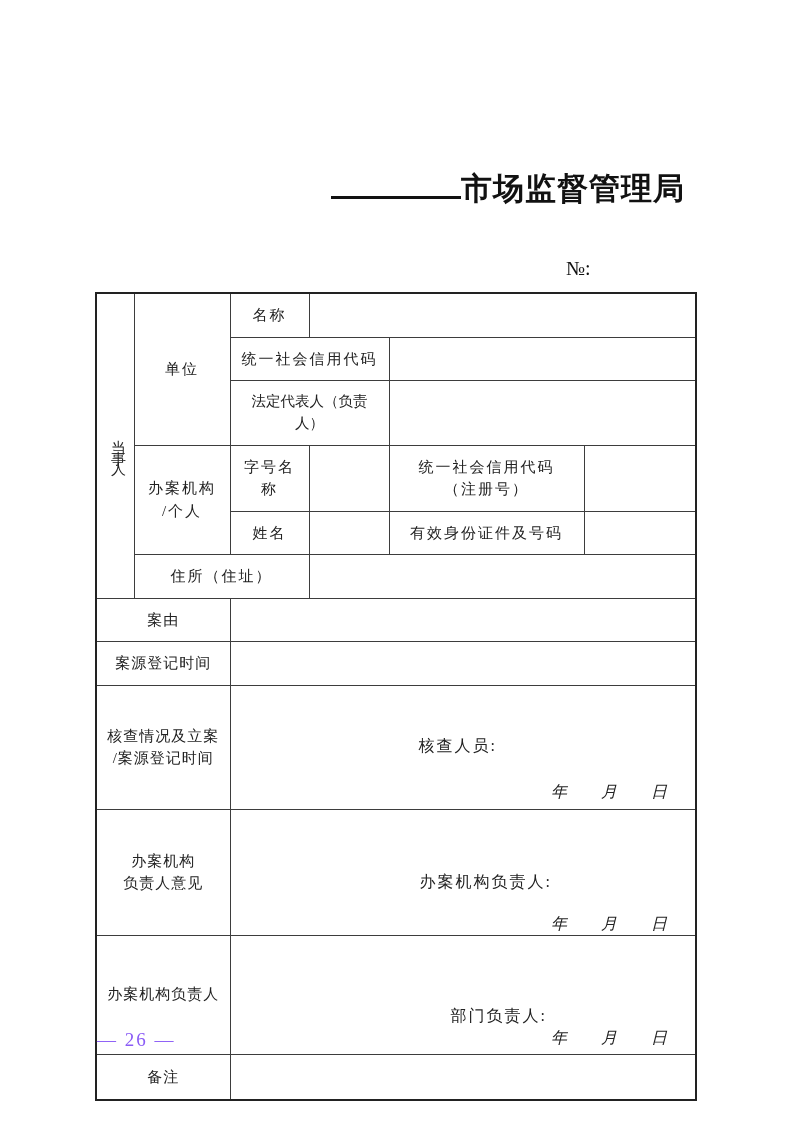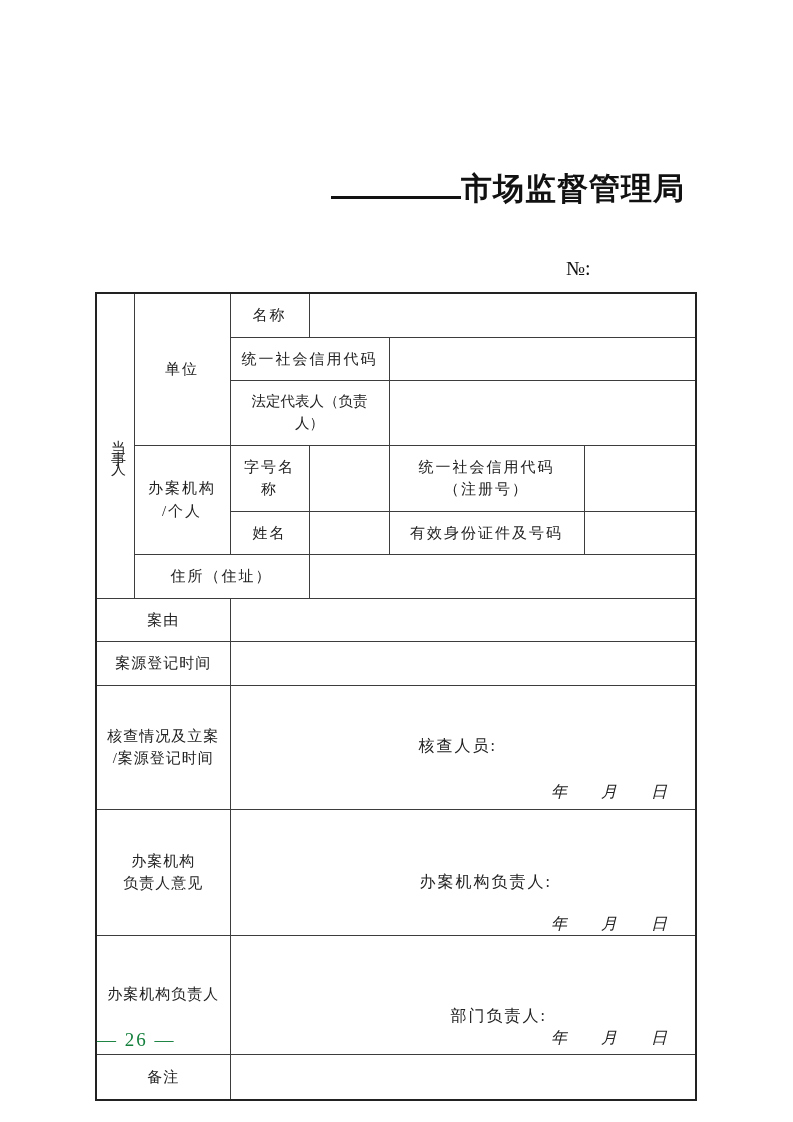--- a/index.html
+++ b/index.html
@@ -47,21 +47,21 @@
   .sign-cell .signer { position:absolute; font-size:16px; letter-spacing:2px; white-space:nowrap; }
   .sign-cell .date { position:absolute; font-size:16px; word-spacing:30px; white-space:nowrap;font-style:italic; }
   .s1 .signer { left:188px; top:48px; }
   .s1 .date   { right:28px; top:94px; }
   .s2 .signer { left:189px; top:60px; }
   .s2 .date   { right:28px; top:102px; }
   .s3 .signer { left:192px; top:68px;margin-left:28px; }
   .s3 .date   { right:28px; top:90px; }
   .page-num {
     position:absolute; left:97px; top:1029px; font-size:19px;
-    letter-spacing:2px; color:#15803d;
+    letter-spacing:2px; color:#8b5cf6;
   }
 </style>
 </head>
 <body>
 
 <div class="title-block">
   <div><span class="blank-line"></span><span>市场监督管理局</span></div>
 </div>
 
 <div class="no-label">№:</div>

